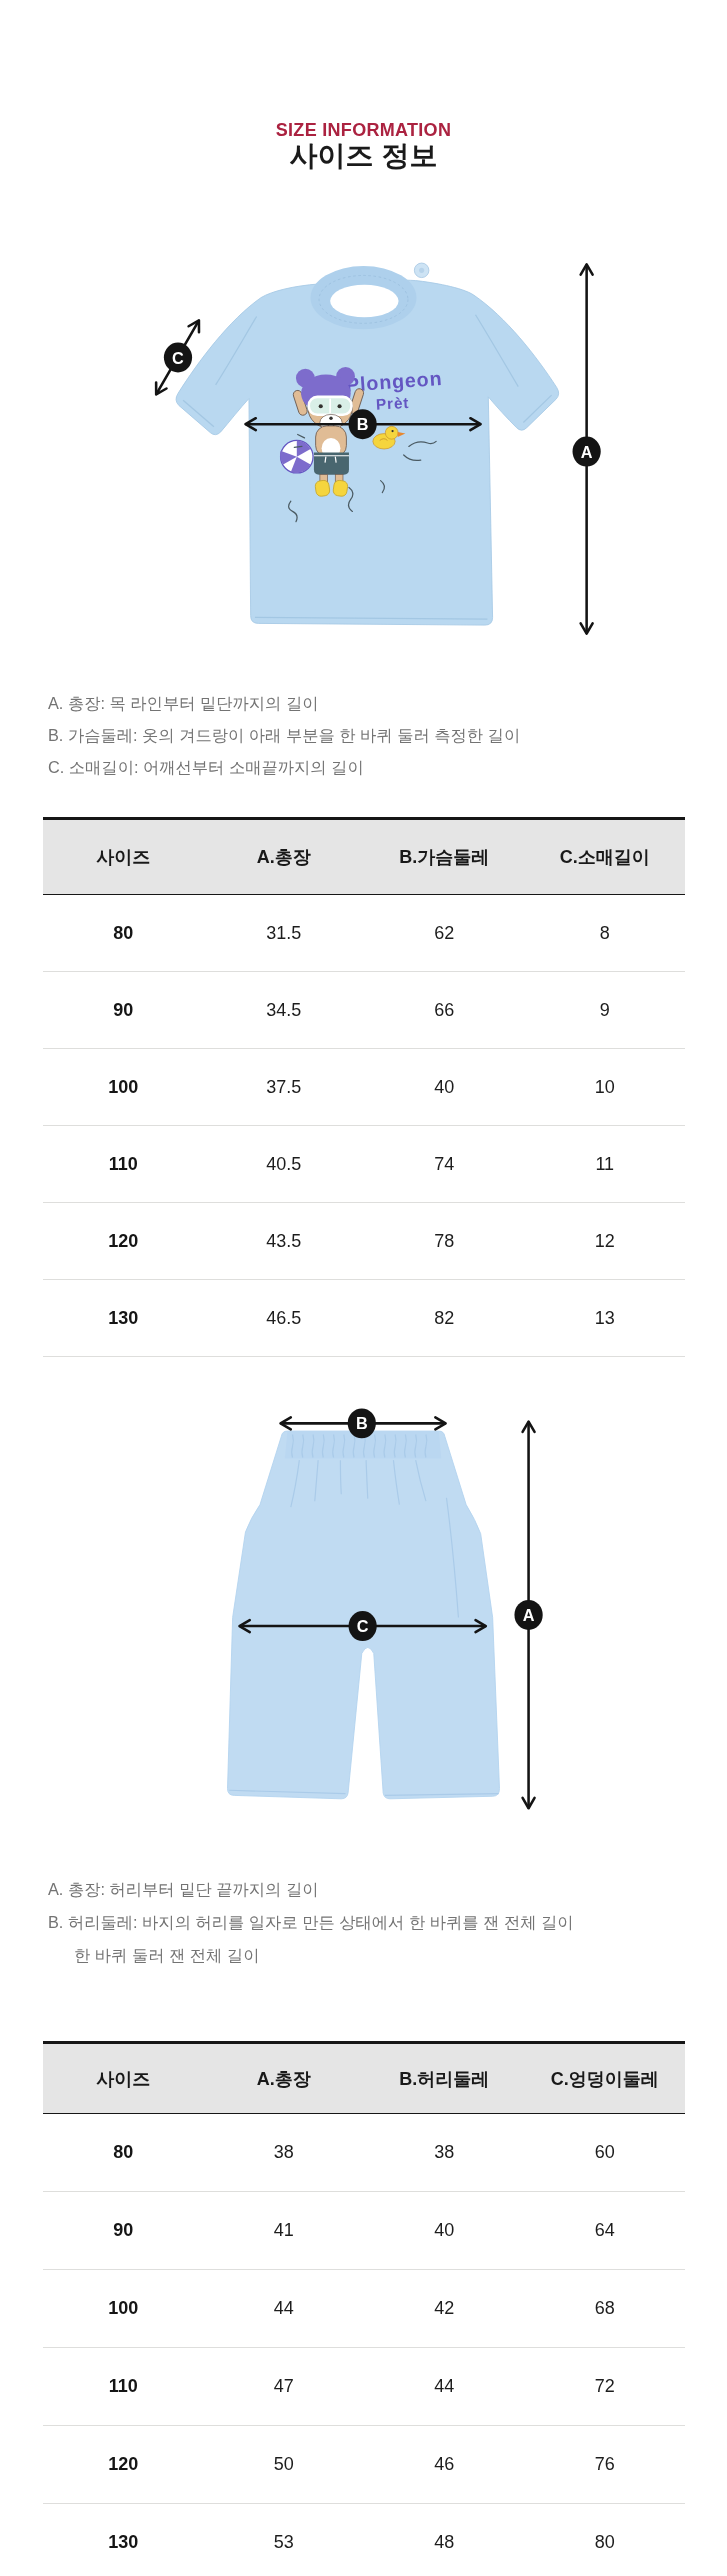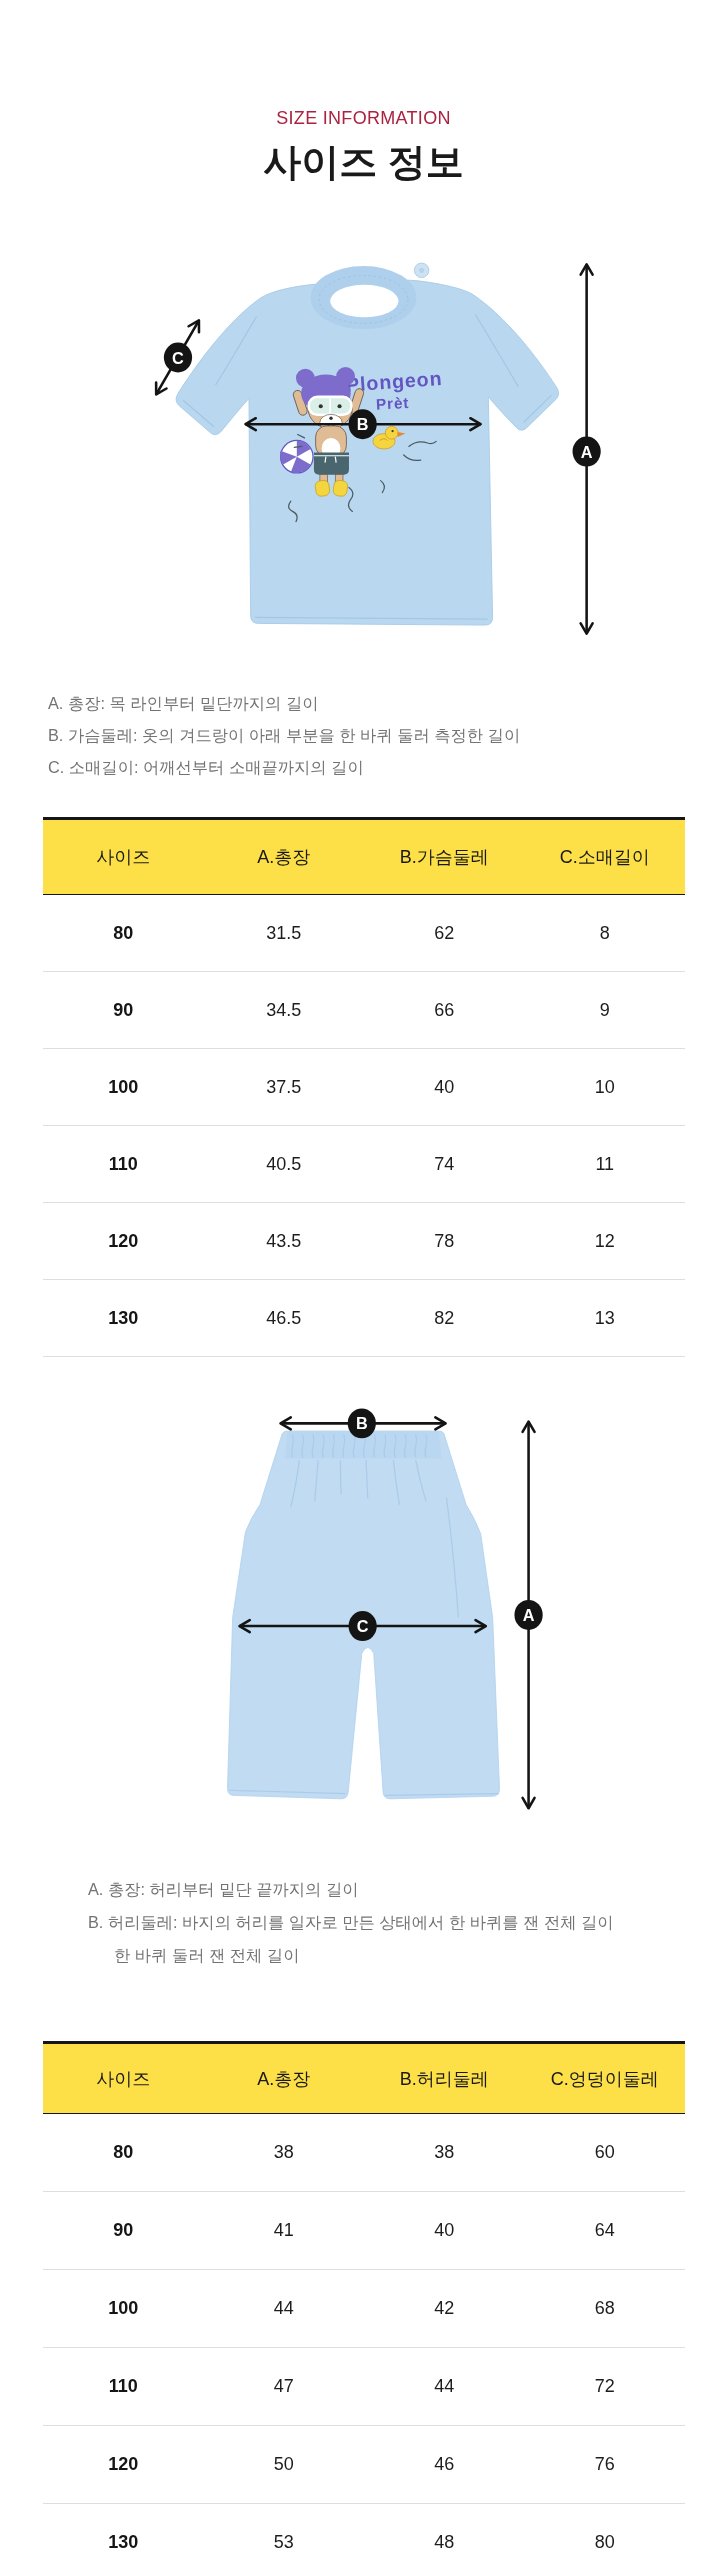--- a/index.html
+++ b/index.html
@@ -1,31 +1,31 @@
 <!DOCTYPE html>
 <html style="font-size:13.7px"><head>
 <meta charset="utf-8">
 <style>
   html,body{margin:0;padding:0;background:#ffffff;}
   body{font-family:"Liberation Sans", sans-serif;}
   #page{position:relative;width:727px;height:2576px;background:#ffffff;overflow:hidden;margin:0;}
   .center-text{position:absolute;left:0;width:727px;text-align:center;}
-  #eyebrow{top:108px;font-size:18px;font-weight:400;letter-spacing:0.3px;color:#ab2240;}
-  #main-title{top:137px;font-size:38px;font-weight:700;color:#1a1a1a;}
+  #eyebrow{top:120px;font-size:18px;font-weight:700;letter-spacing:0.3px;color:#ab2240;}
+  #main-title{top:137px;font-size:28px;font-weight:700;color:#1a1a1a;}
   .fig{position:absolute;left:0;width:727px;}
   #shirt-fig{top:231px;height:436px;}
   #pants-fig{top:1395px;height:445px;}
   .legend{position:absolute;left:48px;width:633px;font-size:16.3px;line-height:32px;color:#737373;}
   #legend-top{top:687px;}
-  #legend-bottom{top:1873px;line-height:33px;margin-left:40px;}
+  #legend-bottom{top:1873px;line-height:33px;}
   .legend .indent{padding-left:26px;}
   .size-table{position:absolute;left:43px;width:642px;border-collapse:collapse;table-layout:fixed;
     border-top:3.4px solid #161616;}
-  .size-table th{height:72px;background:#fde047;border-bottom:1.7px solid #161616;
-    font-size:18px;font-weight:400;color:#191919;text-align:center;vertical-align:middle;margin-top:46px;}
+  .size-table th{height:72px;background:#e5e5e5;border-bottom:1.7px solid #161616;
+    font-size:18px;font-weight:700;color:#191919;text-align:center;vertical-align:middle;margin-top:46px;}
   .size-table td{height:74px;border-bottom:1.7px solid #dededc;font-size:18px;color:#1d1d1d;
     text-align:center;vertical-align:middle;font-weight:400;}
   .size-table td.size-col{font-weight:700;color:#151515;}
   #table-top{top:817px;}
   #table-bottom{top:2041px;}
   #table-bottom th{height:67px;}
   #table-bottom td{height:75px;}
   .arrow-line{stroke:#141414;stroke-width:3;fill:none;stroke-linecap:round;stroke-linejoin:round;}
   .badge{fill:#141414;}
   .badge-text{fill:#ffffff;font-size:19px;font-weight:700;text-anchor:middle;dominant-baseline:central;}

